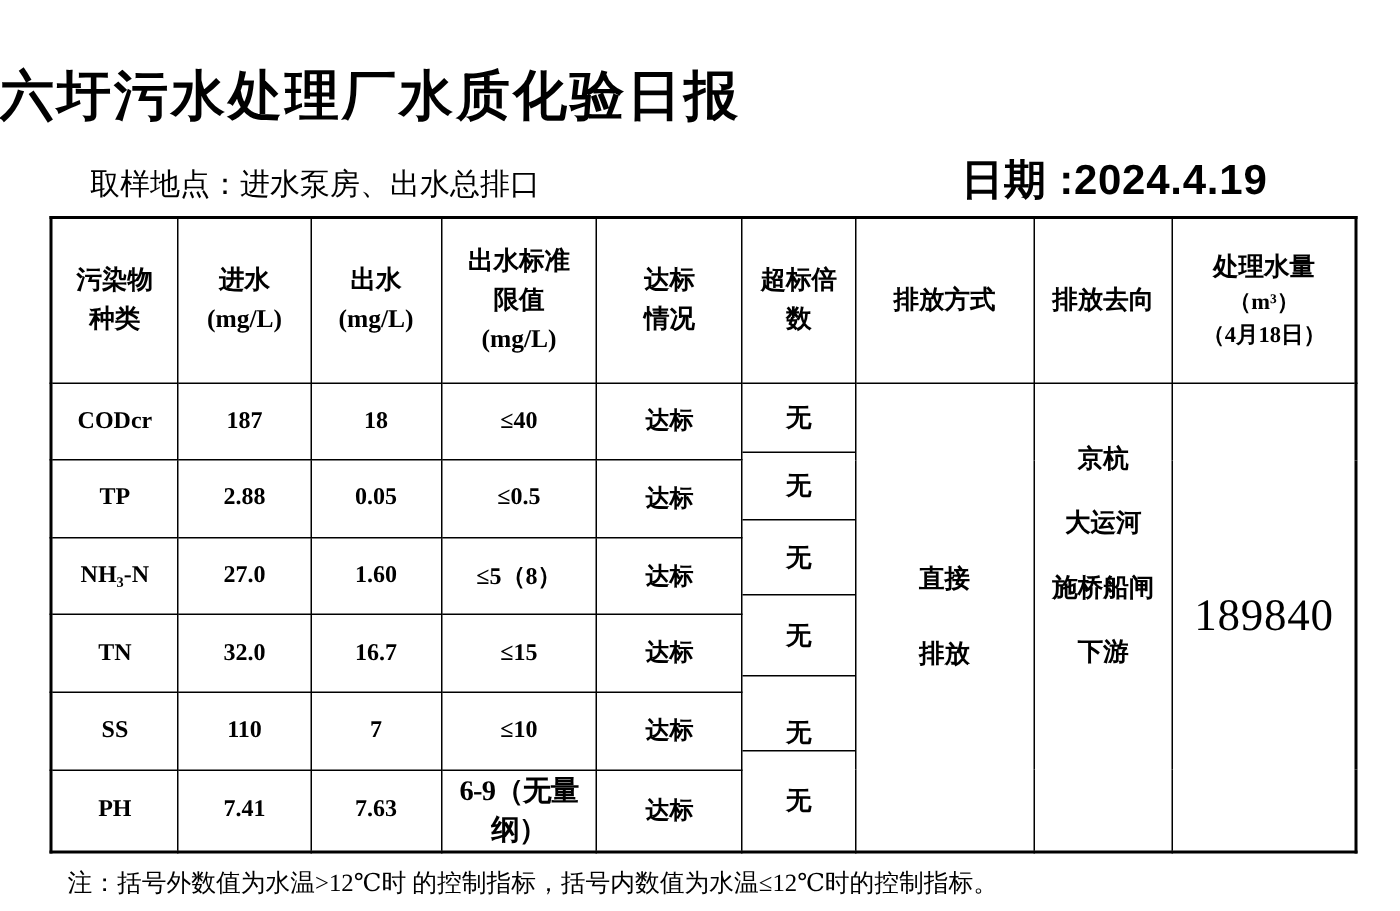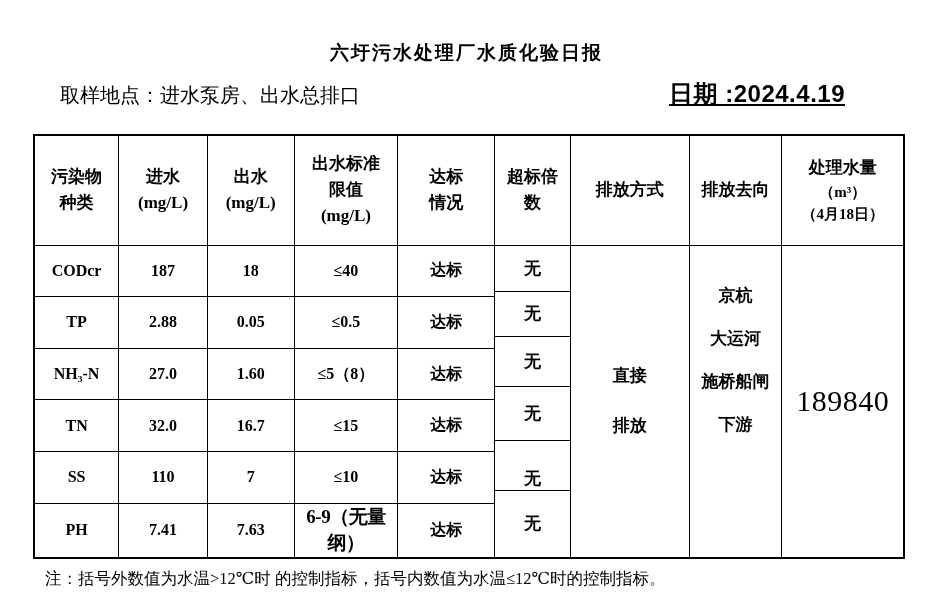--- a/index.html
+++ b/index.html
@@ -4,31 +4,31 @@
 <style>
   html,body{margin:0;padding:0;}
   body{
     width:933px;height:607px;overflow:hidden;
     background:#ffffff;color:#000000;
     font-family:"Liberation Serif","DejaVu Serif",serif;
   }
   .page{position:relative;width:933px;height:607px;}
 
   .title{
-    padding-top:40px;text-align:center;
-    font-size:19px;font-weight:bold;letter-spacing:2px;
+    padding-top:40px;
+    font-size:36px;font-weight:bold;letter-spacing:2px;
   }
   .subheader{
     display:flex;justify-content:space-between;align-items:baseline;
-    margin:12px 88px 24px 60px;
+    margin:12px 88px 5px 60px;
   }
   .sampling{font-size:20px;font-weight:normal;}
   .date{
     font-family:"Liberation Sans","DejaVu Sans",sans-serif;
-    font-size:24px;font-weight:bold;letter-spacing:0.5px;text-decoration:underline;
+    font-size:28px;font-weight:bold;letter-spacing:0.5px;
   }
 
   table.report{
     border-collapse:collapse;table-layout:fixed;
     margin-left:33px;width:872px;
     border:2px solid #000;
   }
   .report th,.report td{
     border:1px solid #000;
     text-align:center;vertical-align:middle;

